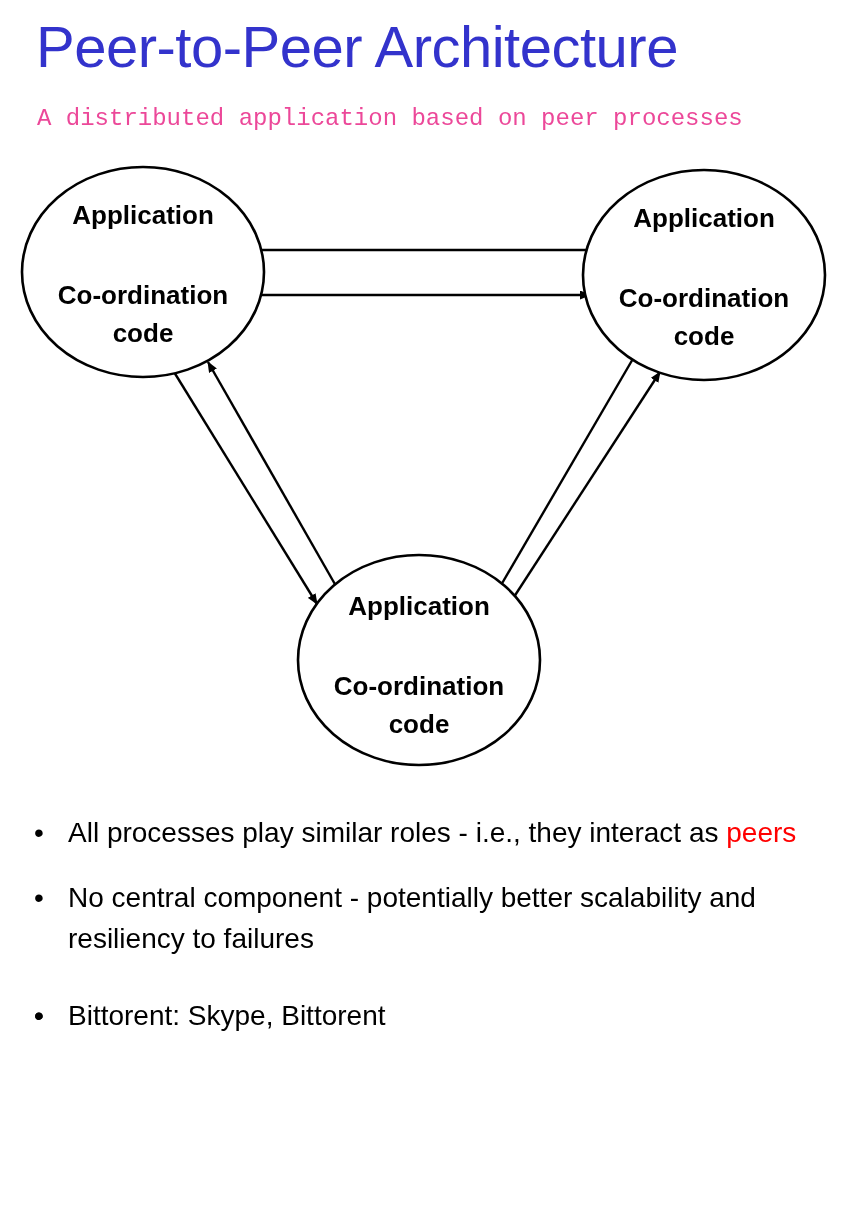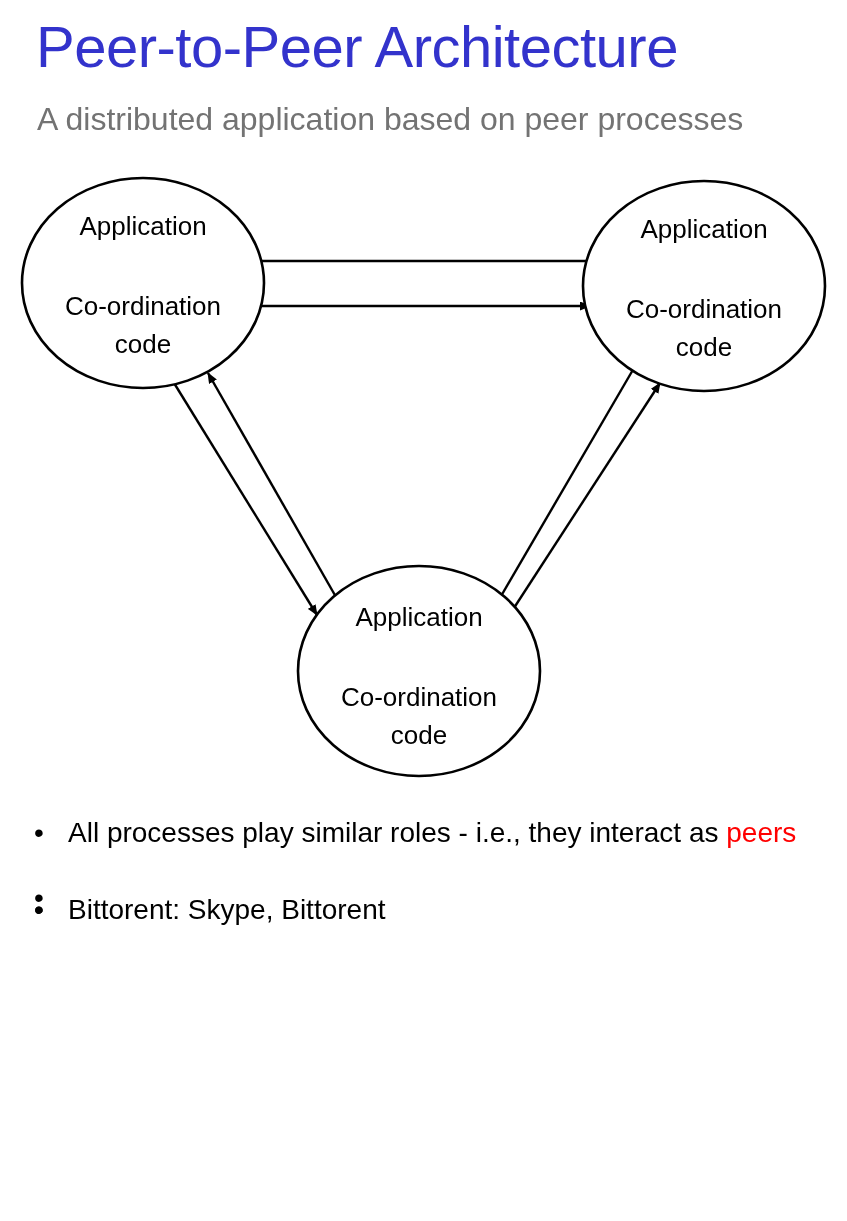--- a/index.html
+++ b/index.html
@@ -36,33 +36,35 @@
     color: #3333cc;
     white-space: nowrap;
   }
 
   
   #slide-subtitle {
     position: absolute;
     left: 37px;
     top: 101px;
     width: 790px;
-    font-size: 32px;
+    font-size: 24px;
     line-height: 36px;
-    color: #737373;
+    color: #ec4899;
     white-space: nowrap;
+    font-family: Liberation Mono, monospace;
   }
 
   
   #diagram {
     position: absolute;
     left: 0;
-    top: 163px;
+    top: 152px;
     width: 847px;
     height: 650px;
+    font-weight: bold;
   }
   #diagram svg {
     display: block;
   }
   .node-ellipse {
     fill: #ffffff;
     stroke: #000000;
     stroke-width: 2.6;
   }
   .node-label {
@@ -173,20 +175,21 @@
 
   <div id="bullet-list">
 
     <div class="bullet-item bullet-0">
       <span class="bullet-marker">•</span>
       <span class="bullet-text"><span>All processes play similar roles - i.e., they interact as </span><span class="hl">peers</span><span></span></span>
     </div>
 
     <div class="bullet-item bullet-1">
       <span class="bullet-marker">•</span>
+      <span class="bullet-text"><span>No central component - potentially better scalability and resiliency to failures</span><span class="hl"></span><span></span></span>
     </div>
 
     <div class="bullet-item bullet-2">
       <span class="bullet-marker">•</span>
     </div>
 
     <div class="bullet-item bullet-3">
       <span class="bullet-marker">•</span>
       <span class="bullet-text"><span>Bittorent: Skype, Bittorent</span><span class="hl"></span><span></span></span>
     </div>

